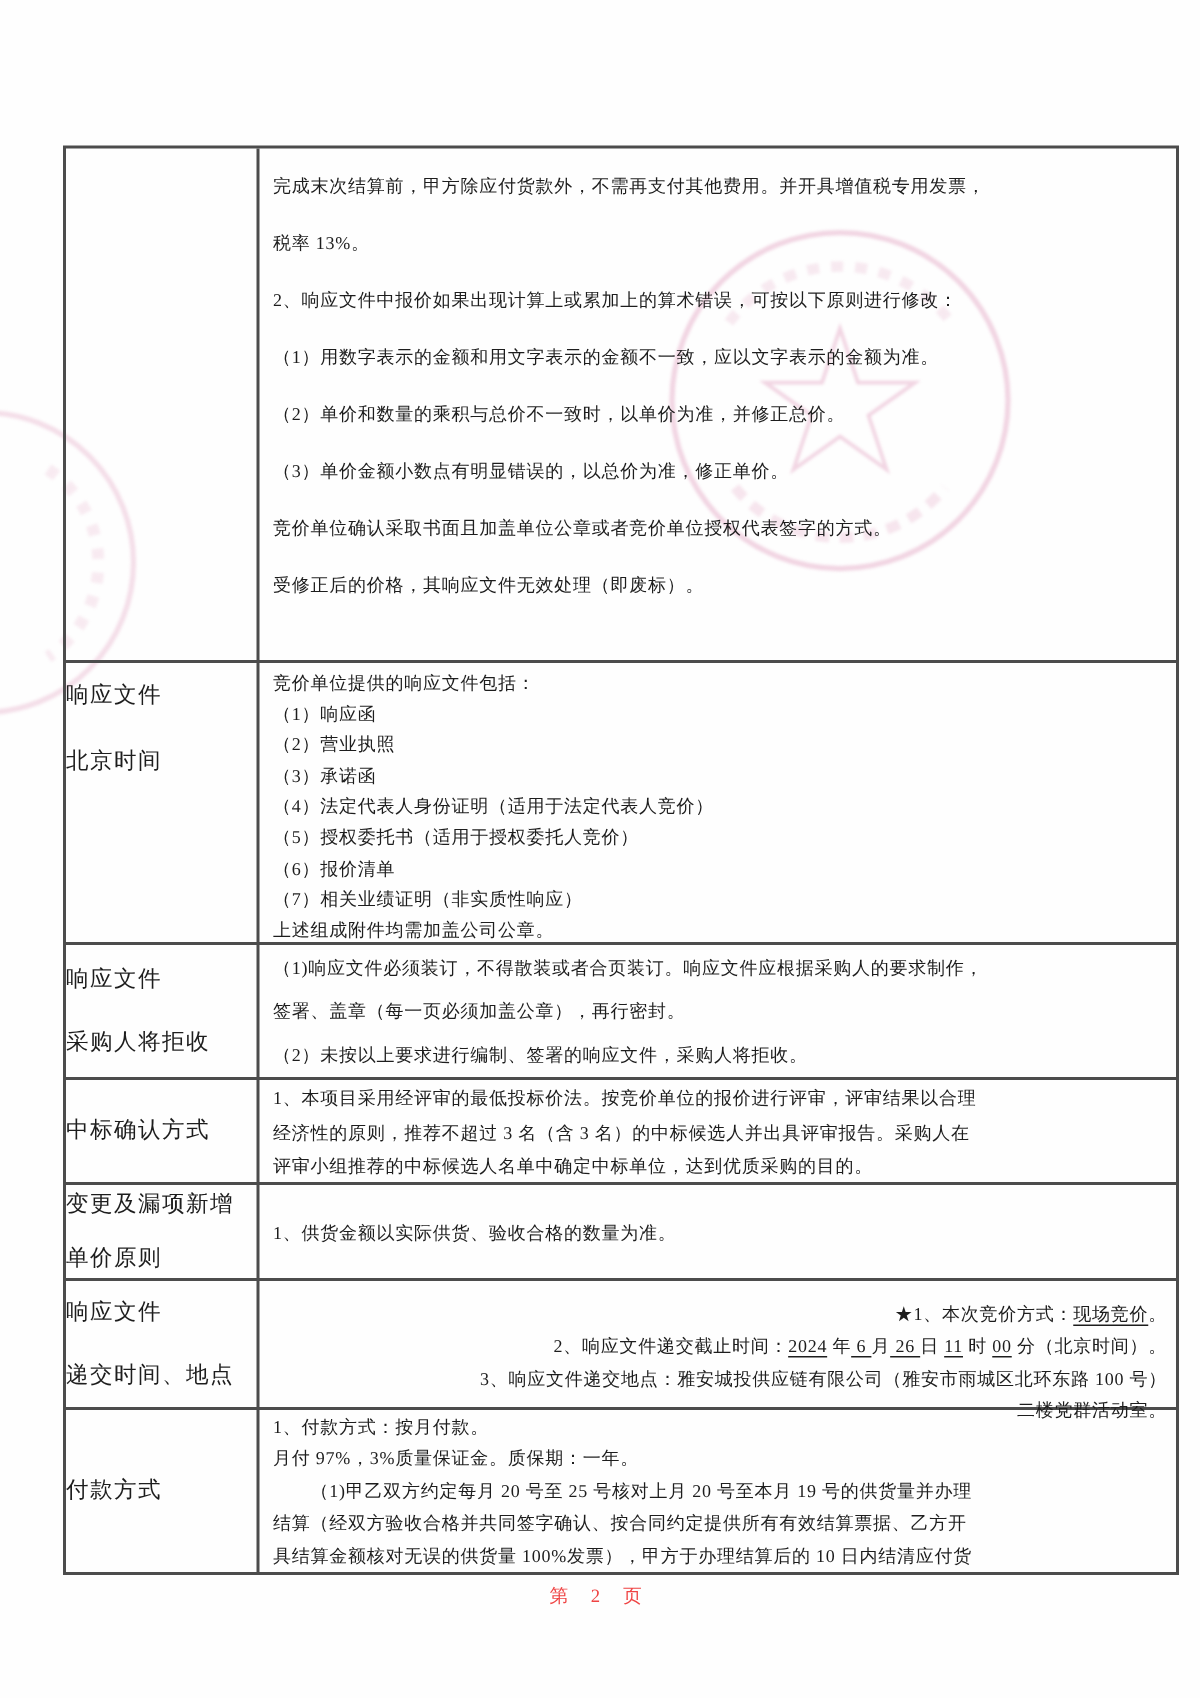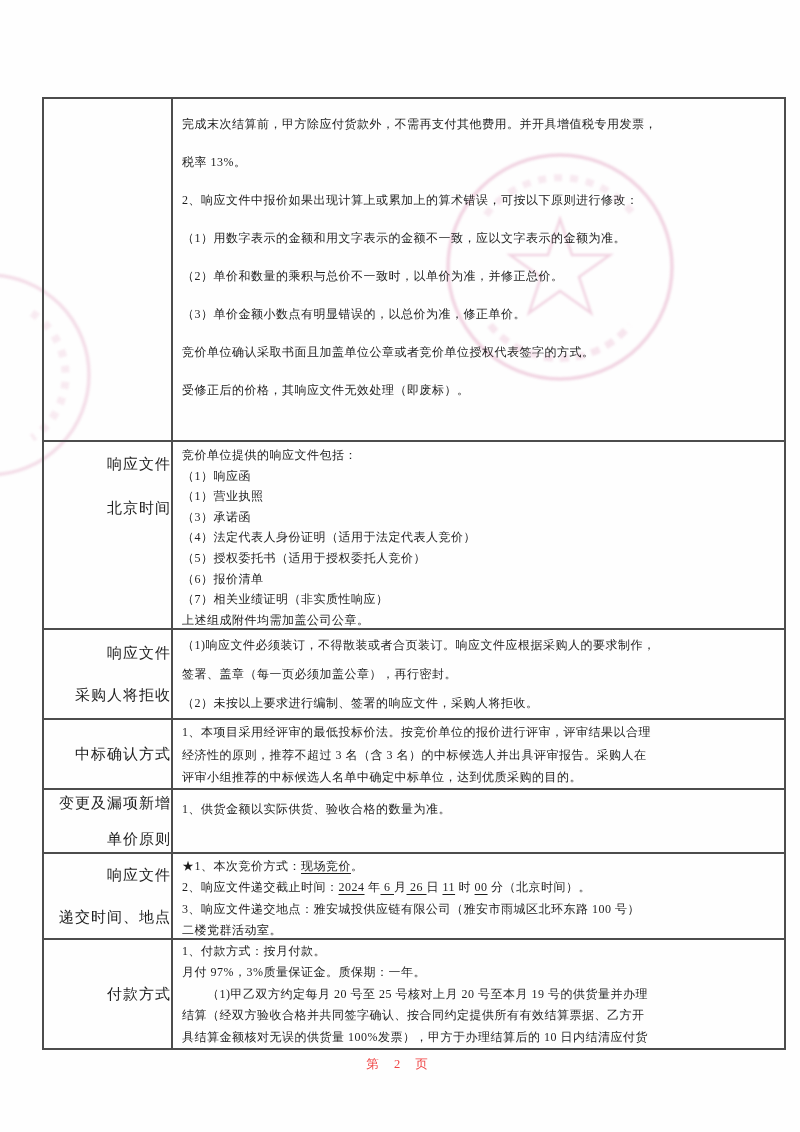--- a/index.html
+++ b/index.html
@@ -24,21 +24,21 @@
   }
   .row { display: flex; box-sizing: border-box; border-bottom: 2px solid #4c4c4c; }
   .row:last-child { border-bottom: none; }
   .label {
     width: 129px;
     flex: 0 0 129px;
     box-sizing: border-box;
     border-right: 2px solid #4c4c4c;
     display: flex;
     flex-direction: column;
-    align-items: flex-end;
+    align-items: flex-start;
     font-size: 15px;
     letter-spacing: 1px;
     color: #1d1d1d;
   }
   .content {
     flex: 1;
     box-sizing: border-box;
     padding: 0 6px 0 9px;
     font-size: 12px;
     letter-spacing: 0.5px;
@@ -66,27 +66,27 @@
 
   .r4 { height: 70px; }
   .r4 .label { justify-content: center; }
   .r4 .label .line { line-height: 22px; }
   .r4 .content { padding-top: 1px; }
   .r4 .content .line { line-height: 22.5px; }
 
   .r5 { height: 64px; }
   .r5 .label { justify-content: center; }
   .r5 .label .line { line-height: 36px; }
-  .r5 .content { padding-top: 8px; }
+  .r5 .content { padding-top: 21px; }
   .r5 .content .line { line-height: 22px; }
 
   .r6 { height: 86px; }
   .r6 .label { justify-content: center; }
   .r6 .label .line { line-height: 42px; }
-  .r6 .content { padding-top: 2px; }
+  .r6 .content { padding-top: 12px; text-align: right; }
   .r6 .content .line { line-height: 21.4px; }
 
   .r7 { height: 108px; }
   .r7 .label { justify-content: center; }
   .r7 .label .line { line-height: 22px; }
   .r7 .content { padding-top: 1px; }
   .r7 .content .line { line-height: 21.4px; }
 
   
   .footer {
@@ -139,21 +139,21 @@
     </div>
 
     <div class="row r2">
       <div class="label">
           <div class="line">响应文件</div>
           <div class="line">北京时间</div>
         </div>
       <div class="content">
           <div class="line">竞价单位提供的响应文件包括：</div>
           <div class="line">（1）响应函</div>
-          <div class="line">（1）营业执照</div>
+          <div class="line">（2）营业执照</div>
           <div class="line">（3）承诺函</div>
           <div class="line">（4）法定代表人身份证明（适用于法定代表人竞价）</div>
           <div class="line">（5）授权委托书（适用于授权委托人竞价）</div>
           <div class="line">（6）报价清单</div>
           <div class="line">（7）相关业绩证明（非实质性响应）</div>
           <div class="line">上述组成附件均需加盖公司公章。</div>
         </div>
     </div>
 
     <div class="row r3">

